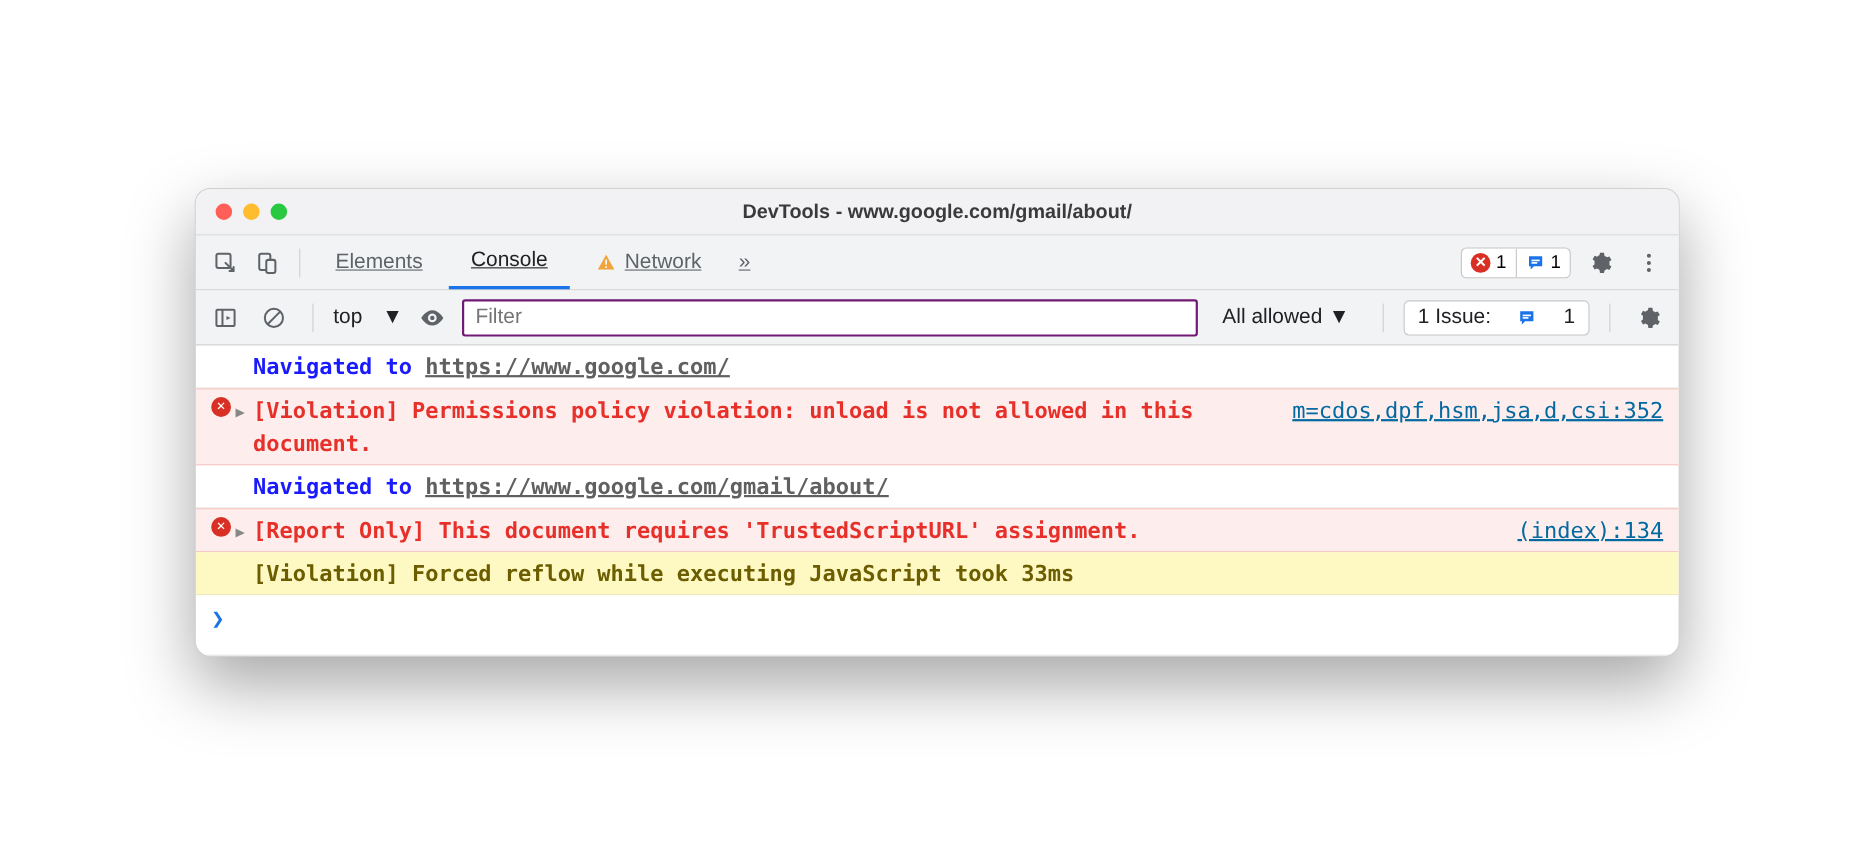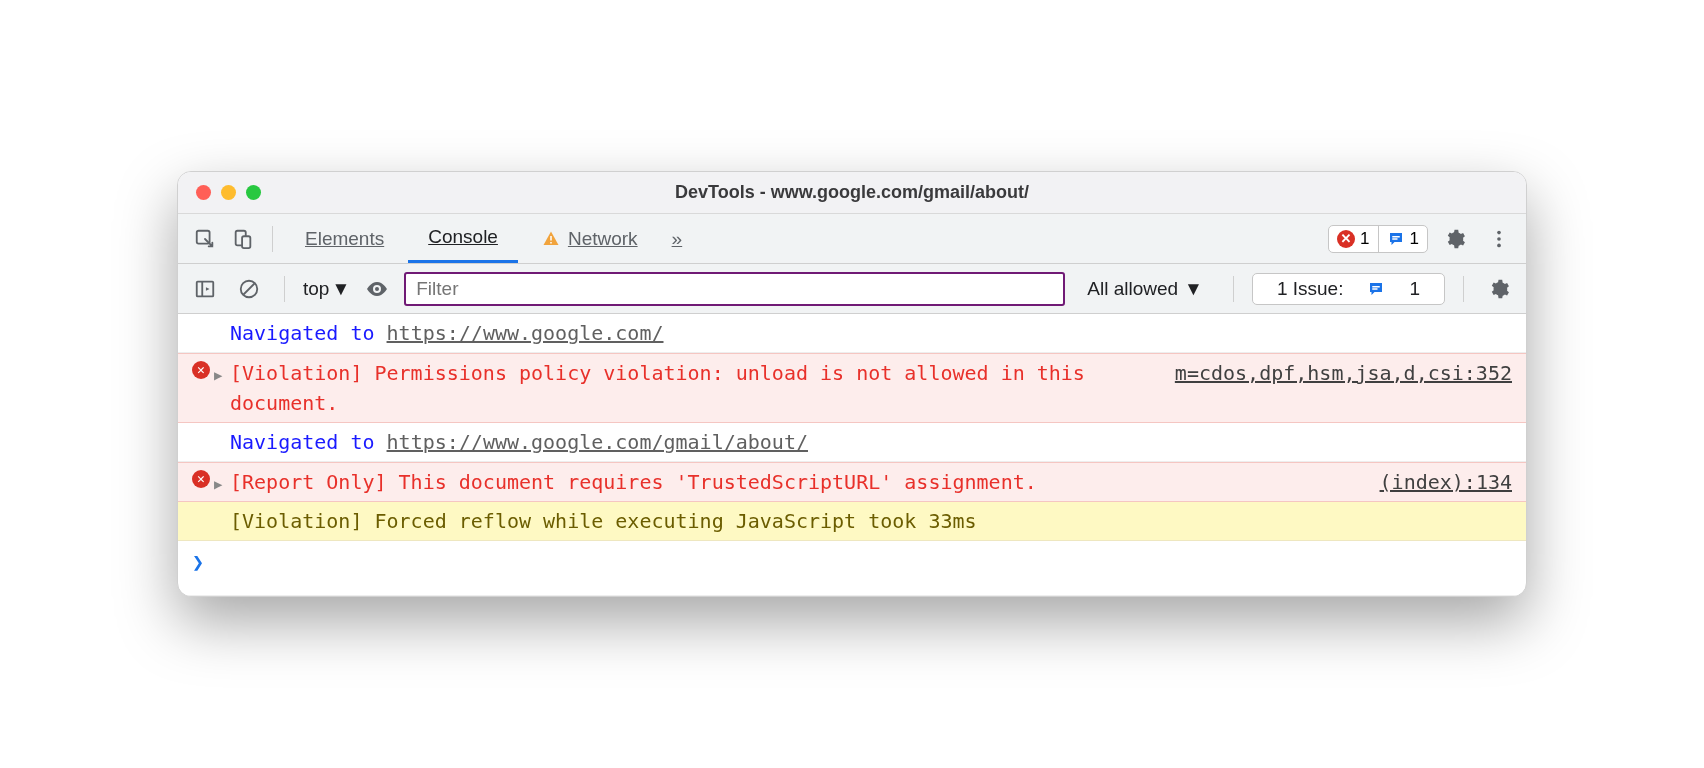--- a/index.html
+++ b/index.html
@@ -115,21 +115,21 @@
     background: #f1f3f4;
     border-bottom: 1px solid #cfcfcf;
     display: flex;
     align-items: center;
     padding: 0 10px;
     gap: 10px;
   }
   .ctx {
     display: flex;
     align-items: center;
-    gap: 2px;
+    gap: 18px;
     font-size: 19px;
     color: #202124;
   }
   .filter-input {
     flex: 1;
     height: 34px;
     border: 2px solid #701a75;
     background: #fff;
     border-radius: 3px;
     padding: 0 10px;
@@ -144,21 +144,21 @@
     color: #202124;
     padding: 0 12px;
   }
   .issue-chip {
     display: flex;
     align-items: center;
     gap: 24px;
     border: 1px solid #c6c6c6;
     border-radius: 5px;
     background: #fff;
-    padding: 4px 24px;
+    padding: 4px 12px;
     font-size: 19px;
     color: #202124;
   }
 
   .console-area {
     font-family: Menlo, Consolas, monospace;
     font-size: 20px;
   }
   .row {
     display: flex;
@@ -167,36 +167,36 @@
     line-height: 1.5;
   }
   .row .gutter {
     width: 38px;
     flex-shrink: 0;
     display: flex;
     align-items: flex-start;
     padding-top: 3px;
     gap: 4px;
   }
-  .row .msg { flex: 1; }
+  .row .msg { flex: 1; font-weight: bold; }
   .row .src {
     color: #888;
     text-decoration: underline;
     white-space: nowrap;
     padding-left: 20px;
   }
   .row.nav { color: #1a1aff; }
   .row.nav .url { color: #606060; text-decoration: underline; }
   .row.error {
     background: #fdedec;
     color: #e8302a;
     border-top: 1px solid #f5c6c2;
     border-bottom: 1px solid #f5c6c2;
   }
-  .row.error .src { color: #404040; }
+  .row.error .src { color: #0369a1; }
   .row.warn {
     background: #fef9c3;
     color: #6b5d00;
     border-bottom: 1px solid #eee7c0;
   }
   .tri {
     color: #888;
     font-size: 14px;
     padding-top: 4px;
   }

